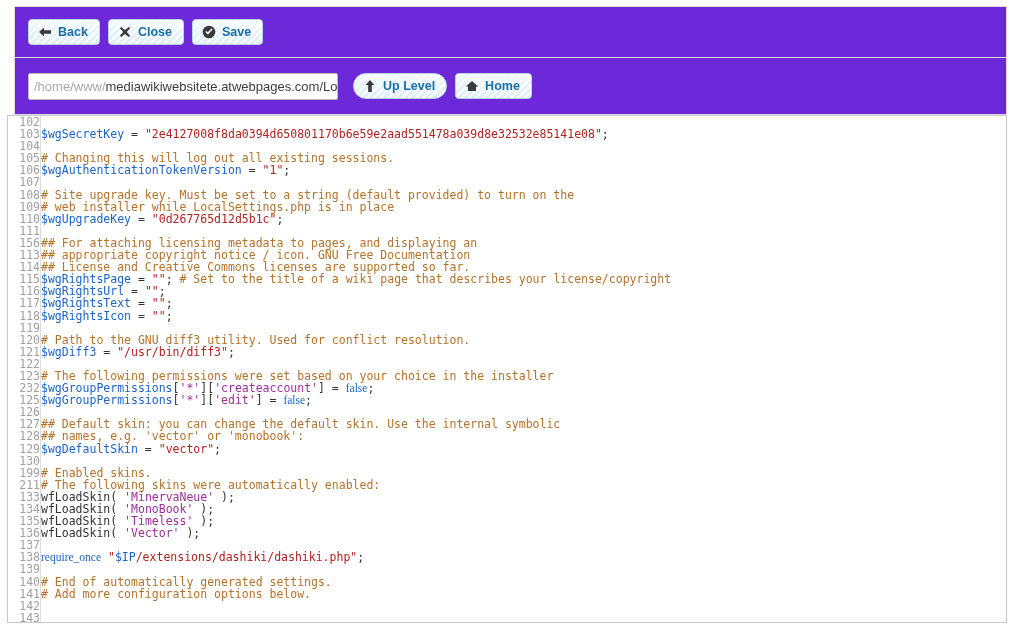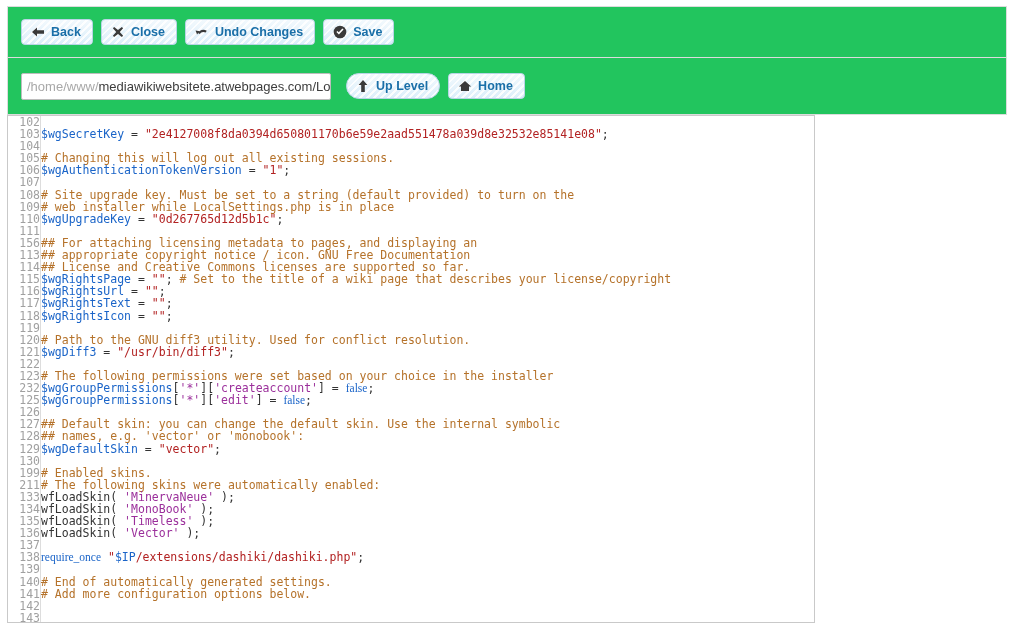--- a/index.html
+++ b/index.html
@@ -15,23 +15,23 @@
   #app {
     position: relative;
     width: 1014px;
     height: 628px;
     background: #ffffff;
   }
 
   
   .panel {
     position: absolute;
-    left: 7px;
+    left: 14px;
     right: 7px;
-    background: #22c55e;
+    background: #6d28d9;
     border: 1px solid #dcdcdc;
     box-sizing: border-box;
   }
   #toolbar-panel { top: 6px; height: 51px; border-bottom: none; }
   #path-panel    { top: 57px; height: 58px; }
 
   .panel-inner {
     display: flex;
     align-items: center;
     height: 100%;
@@ -92,21 +92,21 @@
     cursor: text;
   }
   .path-prefix { color: #a8a8a8; }
   .path-rest   { color: #3d3d3d; white-space: nowrap; }
 
   
   #editor-panel {
     position: absolute;
     left: 7px;
     top: 115px;
-    width: 808px;
+    width: 1000px;
     height: 508px;
     border: 1px solid #c9c9c9;
     box-sizing: border-box;
     background: #ffffff;
     overflow: hidden;
   }
   #editor-scroll {
     position: relative;
     height: 100%;
     overflow: hidden;
@@ -167,29 +167,20 @@
 
       <div class="btn">
         <span class="ico">
           <svg width="14" height="14" viewBox="0 0 14 14">
             <path d="M3.1 1.9 L7 5.1 L10.9 1.9 L12.1 3.3 L8.8 7 L12.1 10.7 L10.9 12.1 L7 8.9 L3.1 12.1 L1.9 10.7 L5.2 7 L1.9 3.3 Z" fill="#3a3a3a"></path>
           </svg>
         </span>
         <span>Close</span>
       </div>
 
-      <div class="btn">
-        <span class="ico">
-          <svg width="15" height="14" viewBox="0 0 15 14">
-            <path d="M2.2 9.6 L0.6 5.3 L5.1 6.2 Z" fill="#3a3a3a"></path>
-            <path d="M3.2 8.2 C4.6 4.6 9.2 3.5 12.6 5.6 L11.4 7.6 C9.1 6.2 6.1 6.9 5.2 9.2 Z" fill="#3a3a3a"></path>
-          </svg>
-        </span>
-        <span>Undo Changes</span>
-      </div>
 
       <div class="btn">
         <span class="ico">
           <svg width="14" height="14" viewBox="0 0 14 14">
             <circle cx="7" cy="7" r="6.3" fill="#3a3a3a"></circle>
             <path d="M3.4 7.1 L5.9 9.6 L10.6 4.4 L9.4 3.4 L5.8 7.3 L4.4 5.9 Z" fill="#ffffff"></path>
           </svg>
         </span>
         <span>Save</span>
       </div>

